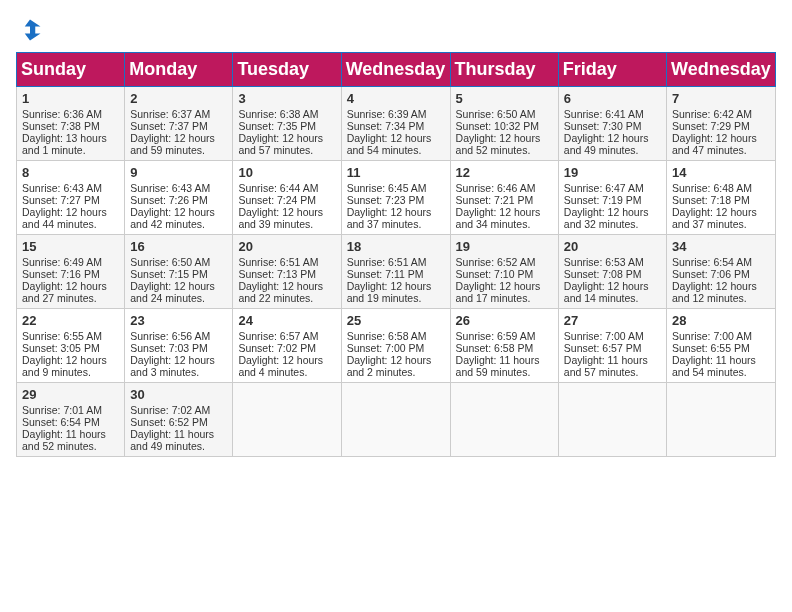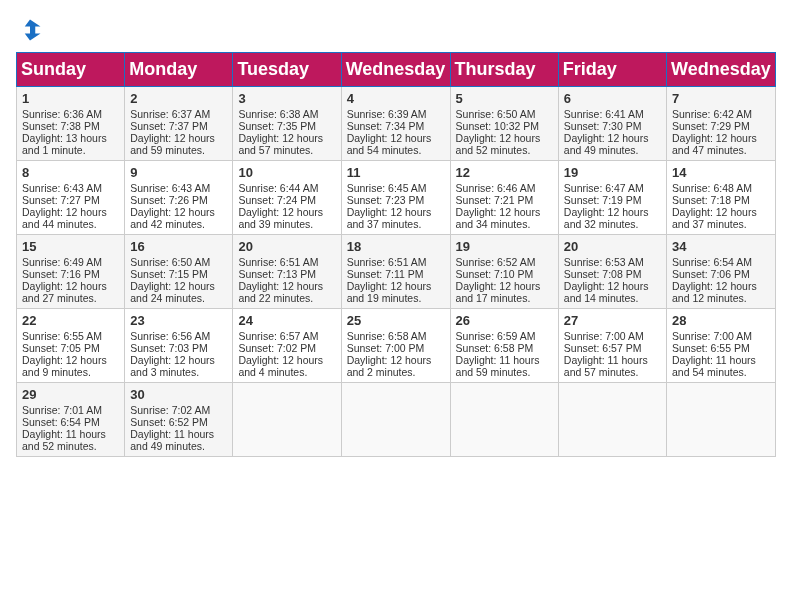--- a/index.html
+++ b/index.html
@@ -269,21 +269,21 @@
           <div>Sunrise: 6:54 AM</div>
           <div>Sunset: 7:06 PM</div>
           <div>Daylight: 12 hours</div>
           <div>and 12 minutes.</div>
         </td>
       </tr>
       <tr>
         <td>
           <span class="day-num">22</span>
           <div>Sunrise: 6:55 AM</div>
-          <div>Sunset: 7:05 PM</div>
+          <div>Sunset: 3:05 PM</div>
           <div>Daylight: 12 hours</div>
           <div>and 9 minutes.</div>
         </td>
         <td>
           <span class="day-num">23</span>
           <div>Sunrise: 6:56 AM</div>
           <div>Sunset: 7:03 PM</div>
           <div>Daylight: 12 hours</div>
           <div>and 3 minutes.</div>
         </td>

